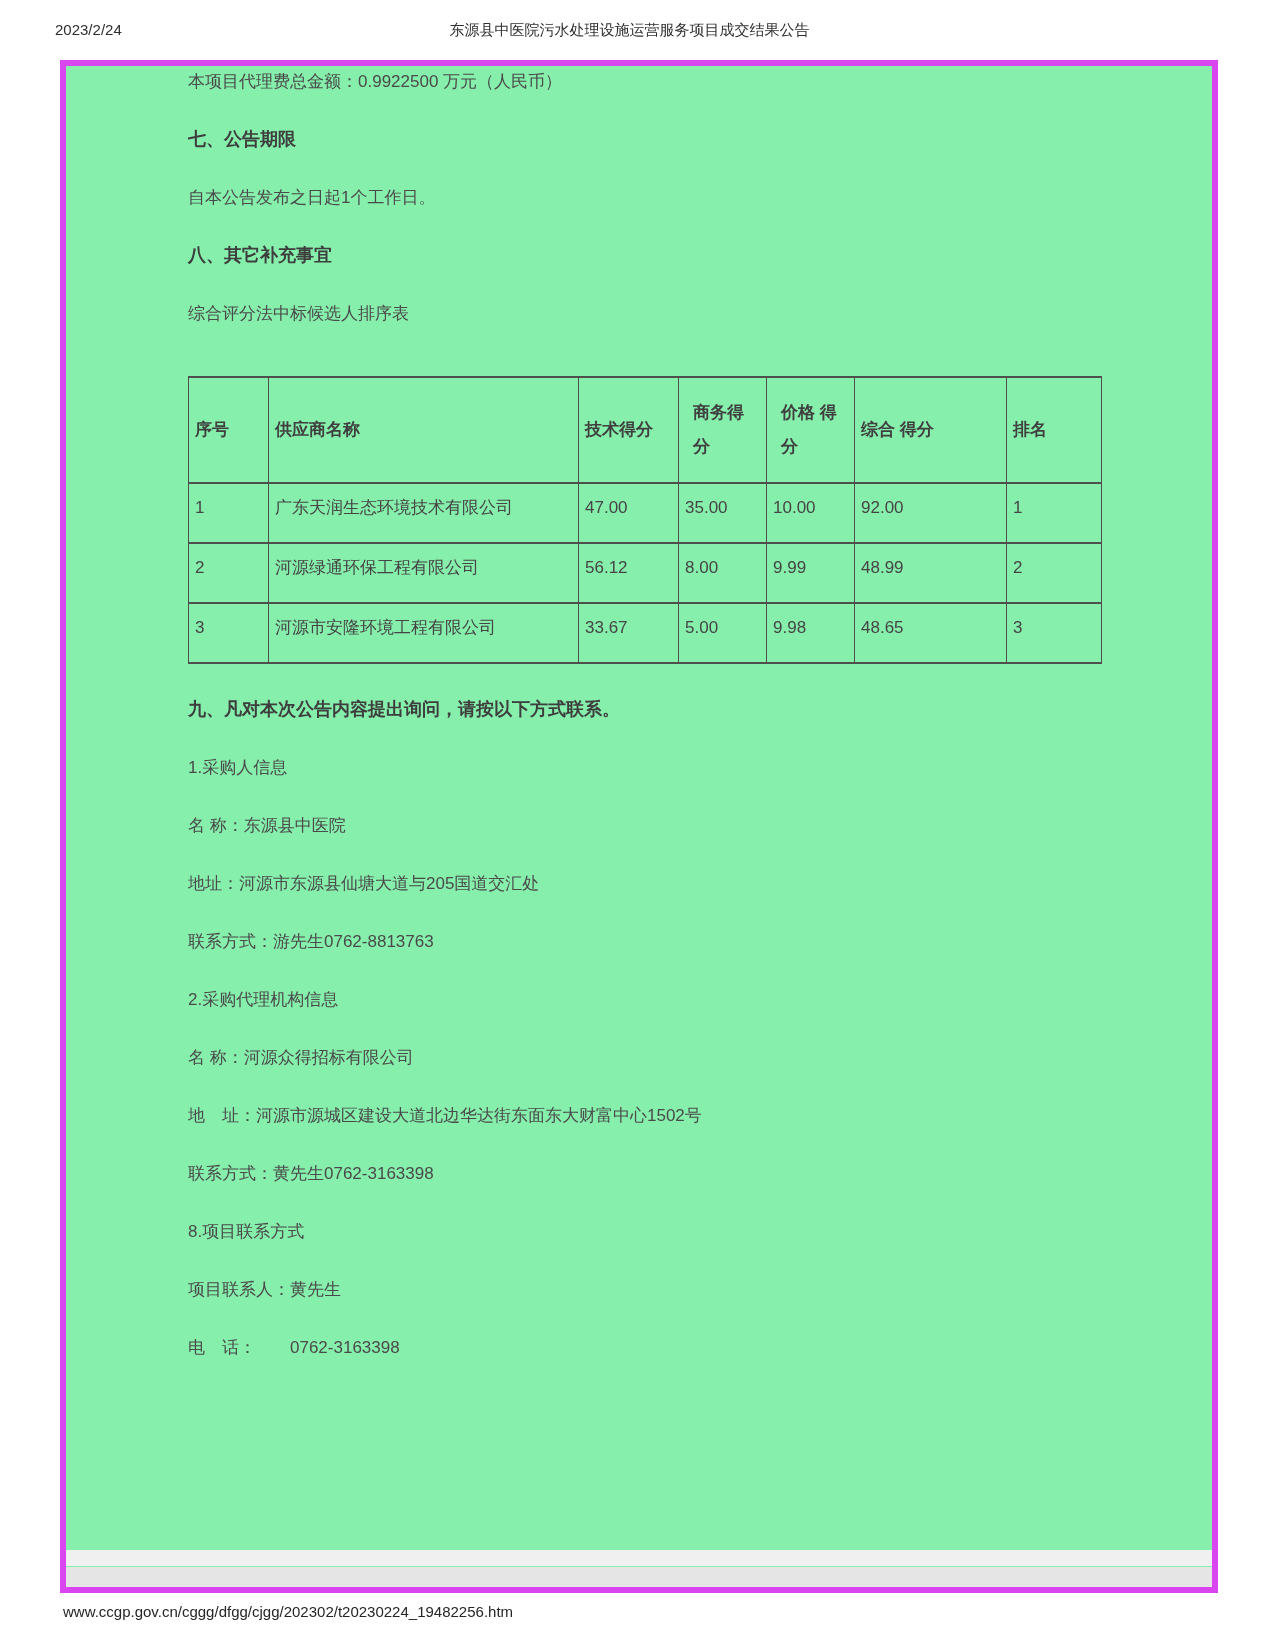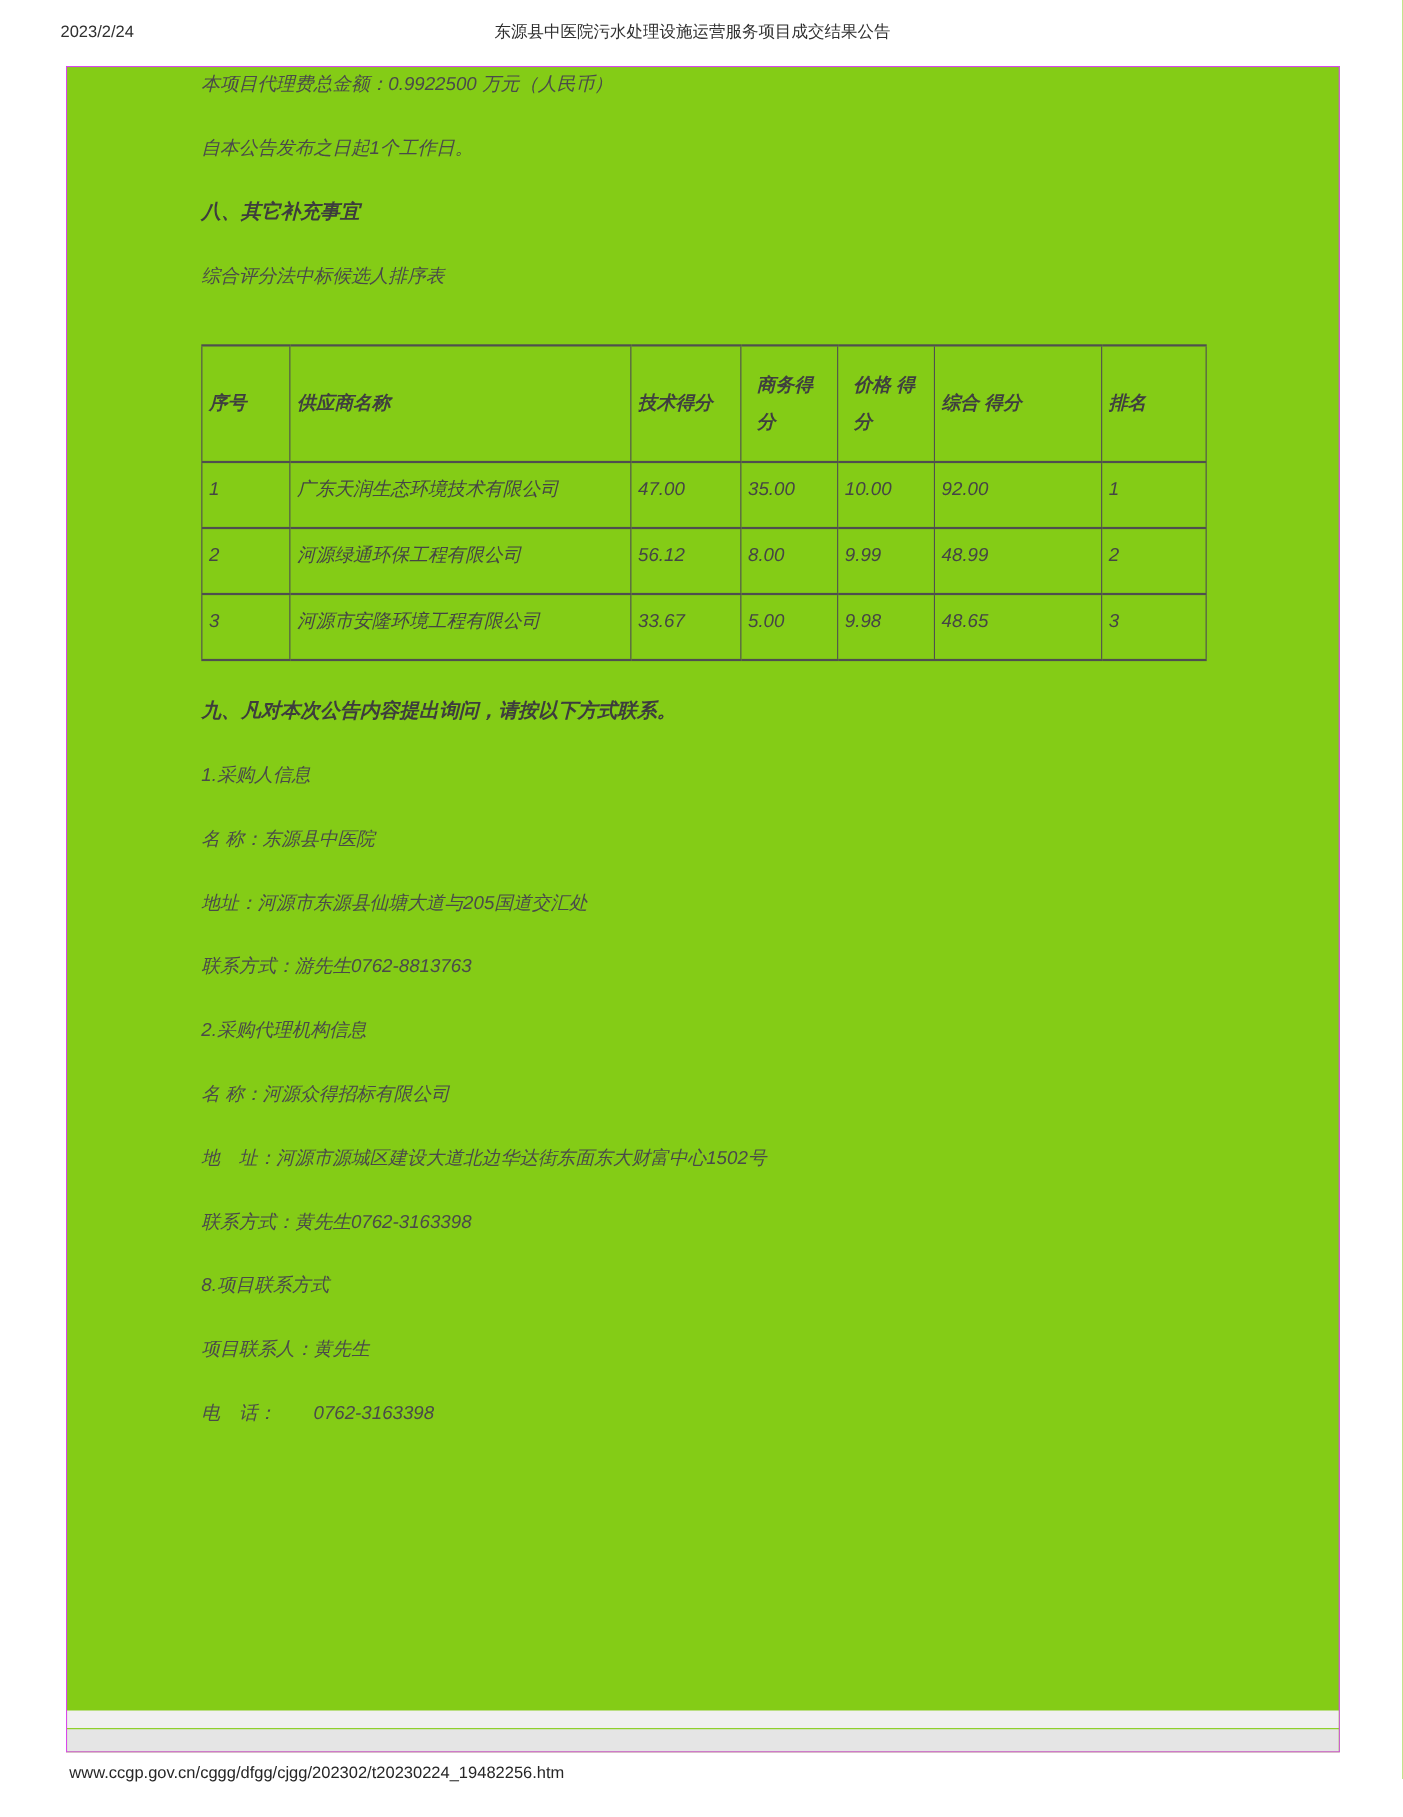--- a/index.html
+++ b/index.html
@@ -22,23 +22,22 @@
     position: absolute; left: 0; right: 16px; top: 20px;
     text-align: center;
     font-size: 15px; color: #2f2f2f; line-height: 20px;
   }
 
   
   .content-box {
     position: absolute;
     left: 60px; top: 60px;
     width: 1158px; height: 1533px;
-    background: #84cc16;
-    border: 1px solid #d946ef;
-    font-style: italic;
+    background: #86efac;
+    border: 6px solid #d946ef;
   }
   .doc-body {
     padding: 4px 40px 0 122px;
     font-size: 17px;
     line-height: 24px;
     color: #4a4a4a;
   }
   .doc-body p { margin: 34px 0 0 0; }
   .doc-body p.first { margin-top: 0; }
   .doc-heading {
@@ -107,20 +106,21 @@
 <body>
 
 <div class="print-date">2023/2/24</div>
 <div class="print-title">东源县中医院污水处理设施运营服务项目成交结果公告</div>
 
 <div class="content-box">
   <div class="doc-body">
 
     <p class="first">本项目代理费总金额：0.9922500 万元（人民币）</p>
 
+    <h2 class="doc-heading">七、公告期限</h2>
     <p>自本公告发布之日起1个工作日。</p>
 
     <h2 class="doc-heading">八、其它补充事宜</h2>
     <p>综合评分法中标候选人排序表</p>
 
     <table class="rank-table">
       <colgroup>
         <col class="c-no">
           <col class="c-name">
           <col class="c-tech">

